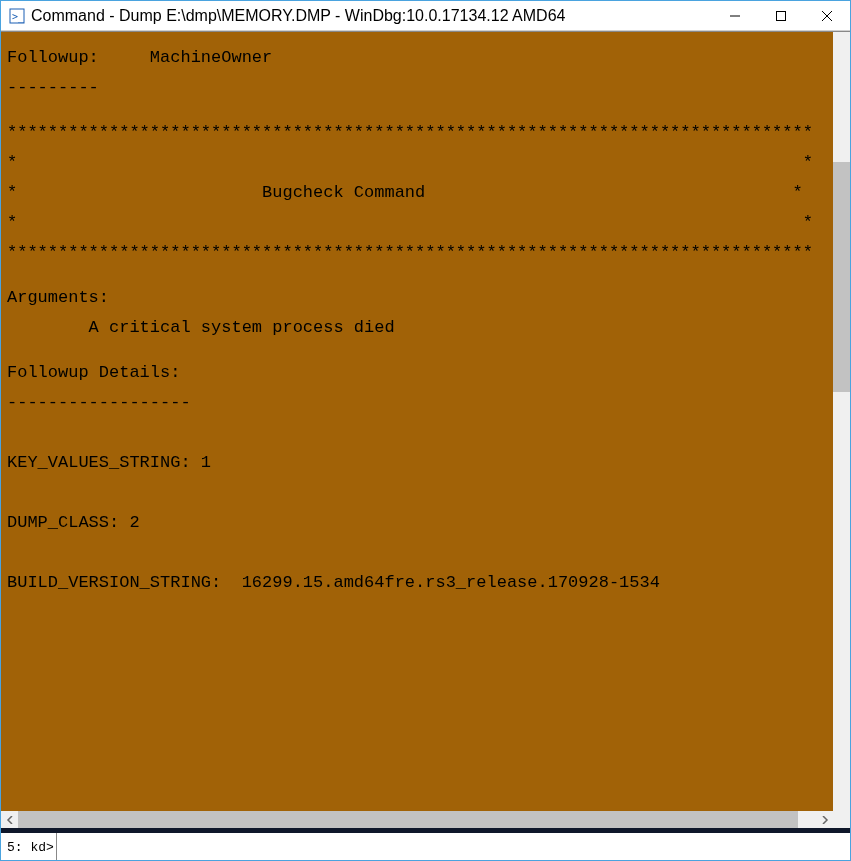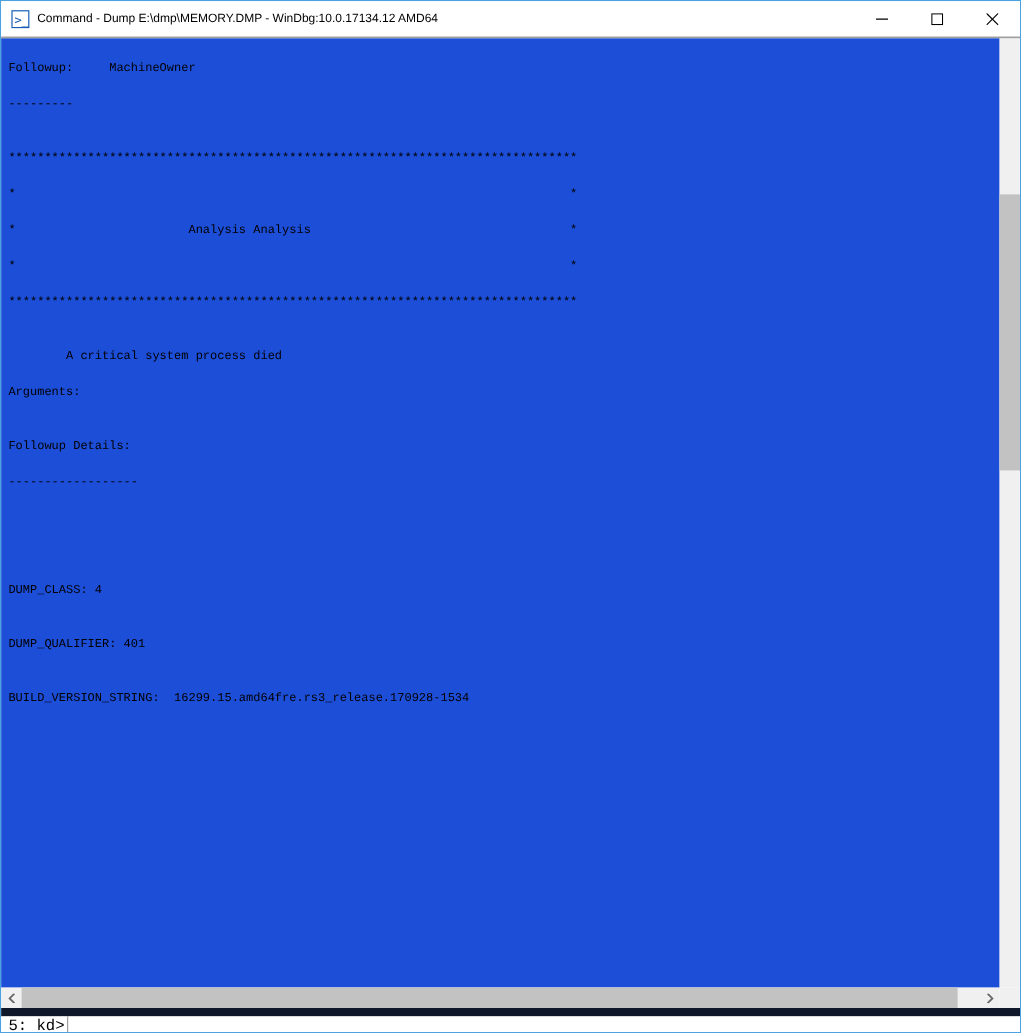--- a/index.html
+++ b/index.html
@@ -24,21 +24,21 @@
     align-items: center;
     border-bottom: 1px solid #d0d0d0;
     flex-shrink: 0;
   }
   .titlebar-icon {
     width: 16px; height: 16px;
     margin: 0 6px 0 8px;
     display: flex; align-items: center; justify-content: center;
   }
   .titlebar-title {
-    font-size: 10px;
+    font-size: 16px;
     color: #000;
     flex: 1;
     white-space: nowrap;
     overflow: hidden;
   }
   .win-controls {
     display: flex;
     height: 100%;
   }
   .win-btn {
@@ -64,25 +64,25 @@
     flex: 1;
     position: relative;
     min-height: 0;
     display: flex;
   }
   .output {
     flex: 1;
     overflow: hidden;
     padding: 3px 2px 0 6px;
     font-family: "Courier New", monospace;
-    font-size: 10px;
+    font-size: 17px;
     line-height: 15px;
     white-space: pre;
     color: #000;
-    background: #1d4ed8;
+    background: #a16207;
   }
   .output .line { white-space: pre; }
   .vscroll {
     width: 17px;
     background: #f0f0f0;
     position: relative;
     flex-shrink: 0;
   }
   .vscroll-thumb {
     position: absolute;
@@ -119,24 +119,24 @@
   .corner {
     width: 17px; height: 17px;
     background: #f0f0f0;
     flex-shrink: 0;
   }
   .bottom-row {
     display: flex;
     flex-shrink: 0;
   }
   .input-row {
-    height: 20px;
+    height: 32px;
     display: flex;
     align-items: stretch;
-    border-top: 7px solid #0f172a;
+    border-top: 5px solid #0f172a;
     font-family: "Courier New", monospace;
     font-size: 13px;
     flex-shrink: 0;
   }
   .prompt-label {
     padding: 1px 2px 0 6px;
     background: #fff;
     border-right: 1px solid #888;
     white-space: pre;
     display: flex;
@@ -187,36 +187,36 @@
 
   <div class="content-area">
     <div class="output-wrap">
 
       <div class="output">
 <div class="line">Followup:     MachineOwner</div>
 <div class="line">---------</div>
 <div class="line"></div>
 <div class="line">*******************************************************************************</div>
 <div class="line">*                                                                             *</div>
-<div class="line">*                        Analysis Analysis                                    *</div>
+<div class="line">*                        Bugcheck Command                                    *</div>
 <div class="line">*                                                                             *</div>
 <div class="line">*******************************************************************************</div>
 <div class="line"></div>
+<div class="line">Arguments:</div>
 <div class="line">        A critical system process died</div>
-<div class="line">Arguments:</div>
 <div class="line"></div>
 <div class="line">Followup Details:</div>
 <div class="line">------------------</div>
 <div class="line"></div>
 <div class="line"></div>
-<div class="line"></div>
-<div class="line"></div>
-<div class="line">DUMP_CLASS: 4</div>
-<div class="line"></div>
-<div class="line">DUMP_QUALIFIER: 401</div>
+<div class="line">KEY_VALUES_STRING: 1</div>
+<div class="line"></div>
+<div class="line"></div>
+<div class="line">DUMP_CLASS: 2</div>
+<div class="line"></div>
 <div class="line"></div>
 <div class="line">BUILD_VERSION_STRING:  16299.15.amd64fre.rs3_release.170928-1534</div>
 <div class="line"></div>
 
 <div class="line"></div>
 
 <div class="line"></div>
 
 <div class="line"></div>
 

